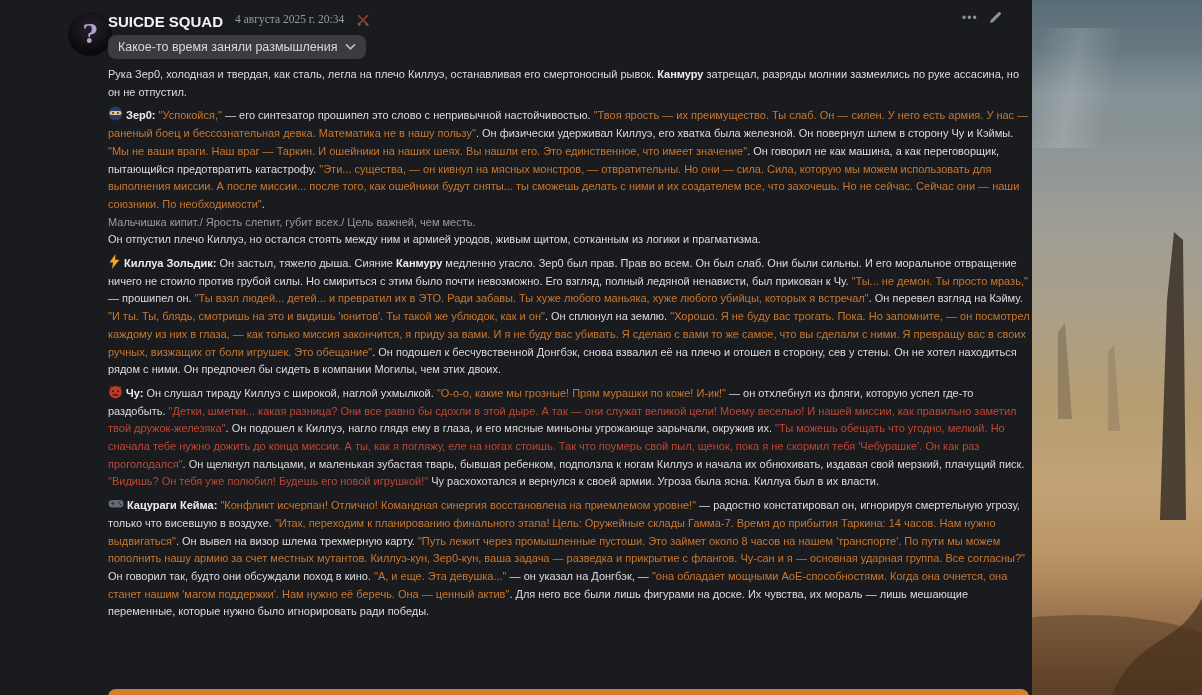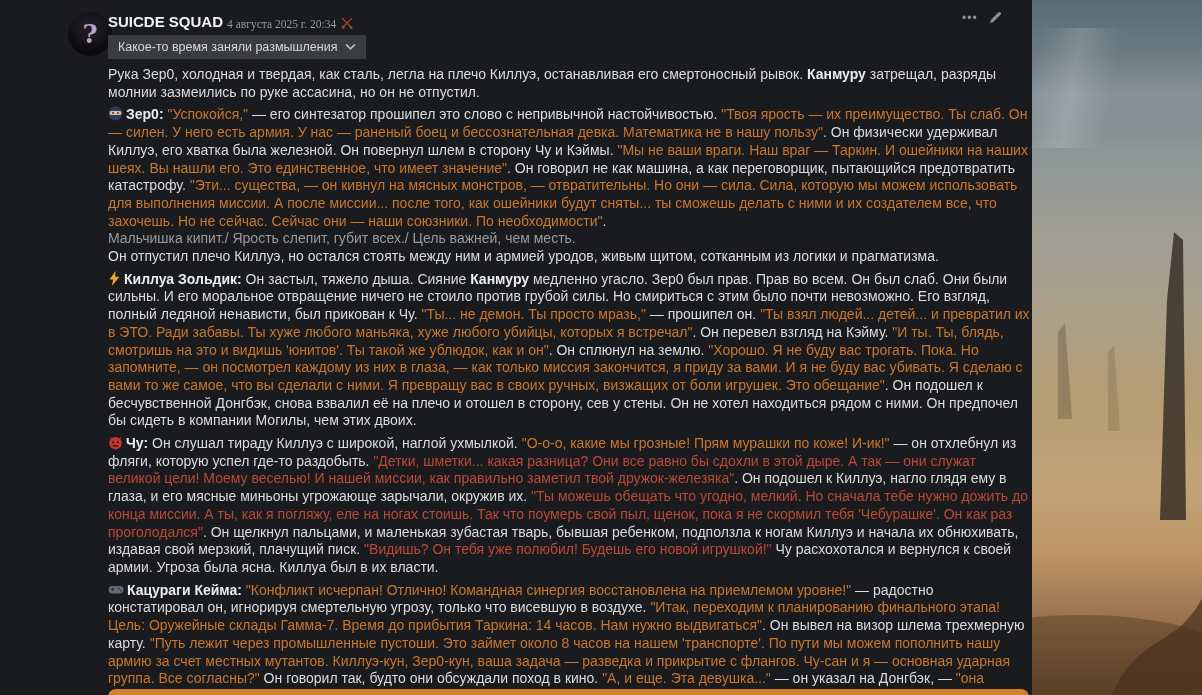--- a/index.html
+++ b/index.html
@@ -28,37 +28,37 @@
     position:absolute;top:0;left:0;width:1032px;height:695px;
     background:#1a1b1e;
   }
   .avatar{
     position:absolute;left:68px;top:12px;width:44px;height:44px;border-radius:50%;
     background:radial-gradient(circle at 50% 42%, #201c27 0%, #141318 70%);
     display:flex;align-items:center;justify-content:center;
     color:#b3a1c7;font-weight:bold;font-size:26px;font-family:"DejaVu Serif",serif;
     cursor:pointer; box-shadow:inset 0 -10px 10px rgba(0,0,0,.5);
   }
-  .header-row{position:absolute;left:108px;top:13px;display:flex;align-items:flex-end;gap:4px;white-space:nowrap;}
+  .header-row{position:absolute;left:108px;top:13px;display:flex;align-items:flex-start;gap:12px;white-space:nowrap;}
   .username{color:var(--username,#f2f3f5);font-weight:bold;font-size:15px;cursor:pointer;}
   .timestamp{color:var(--timestamp-gray,#949ba4);font-size:11.5px;font-family:Liberation Serif, serif;}
   .swords{display:inline-flex;align-items:center;}
   .collapse-btn{
     position:absolute;left:108px;top:35px;height:24px;
     display:inline-flex;align-items:center;gap:8px;
-    background:var(--button-bg,#3a3c42);border-radius:1px;padding:0 10px;
+    background:var(--button-bg,#3a3c42);border-radius:8px;padding:0 10px;
     color:var(--button-text,#d8d9dc);font-size:12.5px;cursor:pointer;user-select:none;
   }
   .actions{position:absolute;left:962px;top:10px;display:flex;align-items:center;gap:10px;color:#8e9297;}
   .more-dots{font-size:12px;letter-spacing:1px;cursor:pointer;}
   .edit{cursor:pointer;display:inline-flex;}
   
   .body-text{
     position:absolute;left:108px;top:66px;width:922px;height:626px;overflow:hidden;
-    font-size:14px;line-height:17.7px;color:var(--text,#dbdcde);
+    font-size:11px;line-height:17.7px;color:var(--text,#dbdcde);
     text-align:left;
   }
   .para{margin:5px 0 0 0;}
   .para:first-child{margin-top:0;}
   .para.tight{margin-top:0;}
   .seg-bold{font-weight:bold;color:var(--bold-text,#ebedef);}
   .seg-orange{color:var(--quote-orange,#c9772f);}
   .seg-red{color:var(--quote-red,#bc4936);}
   .seg-haiku{color:var(--haiku-gray,#9a9ba0);}
   .seg-emoji{display:inline-block;vertical-align:-2px;margin-right:3px;line-height:0;}

